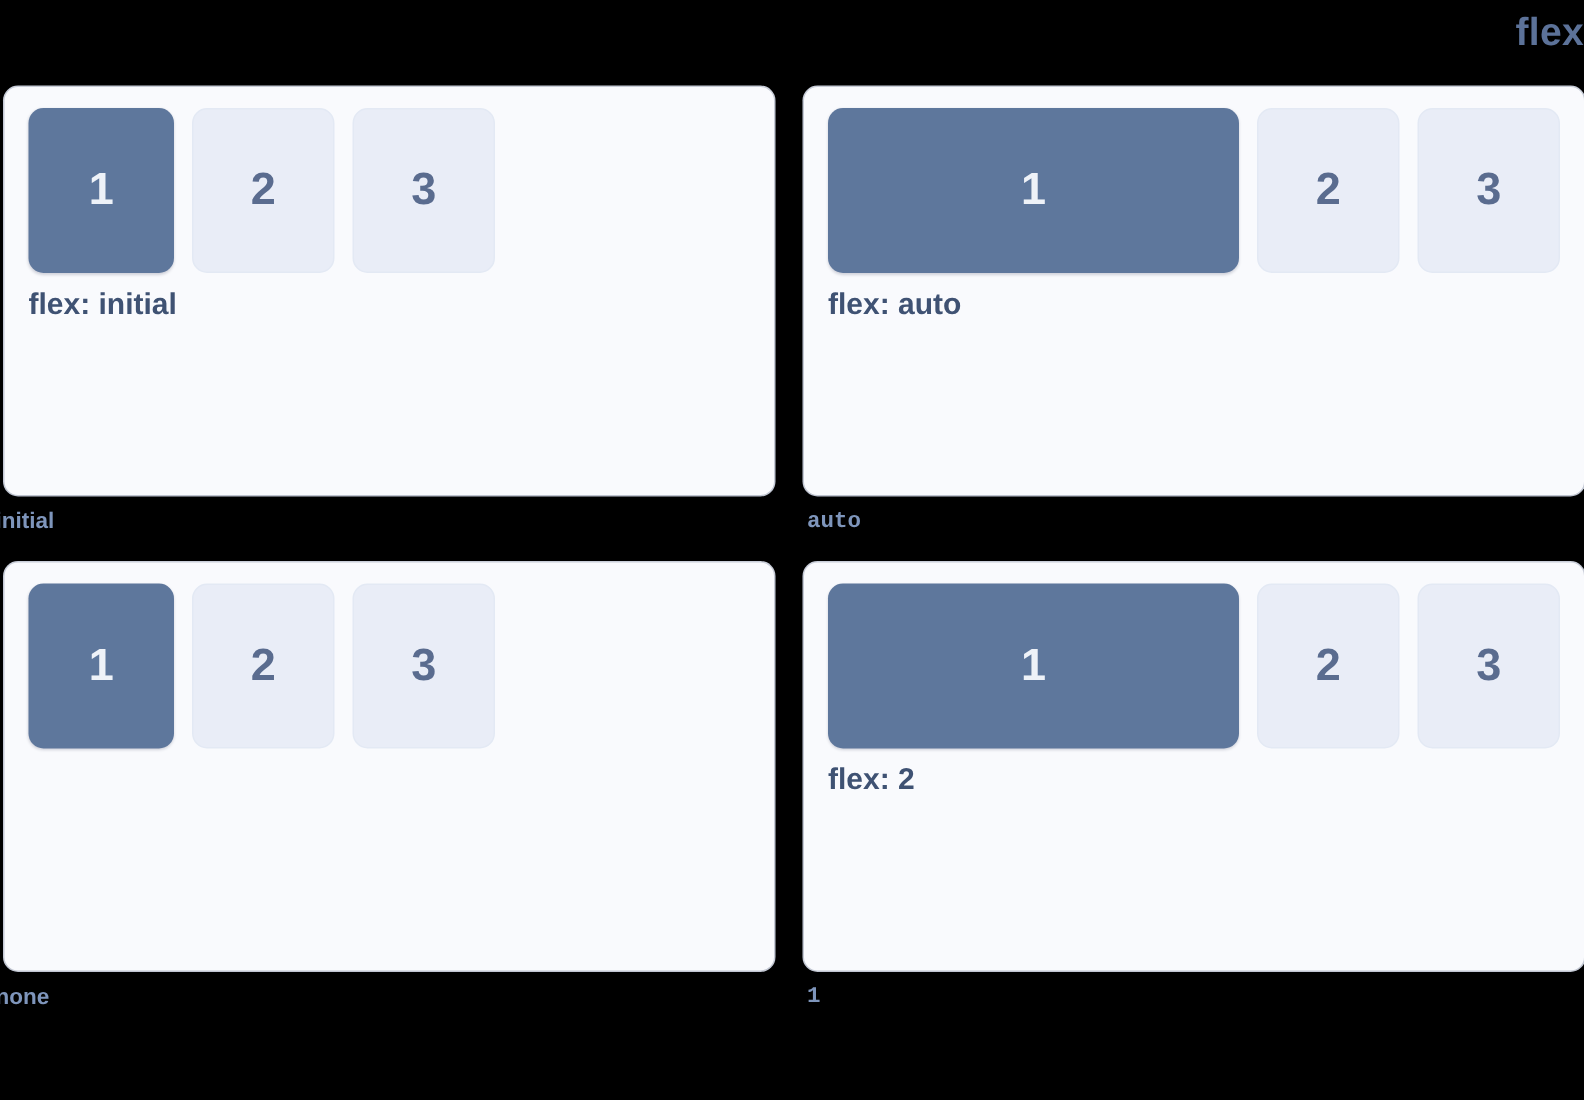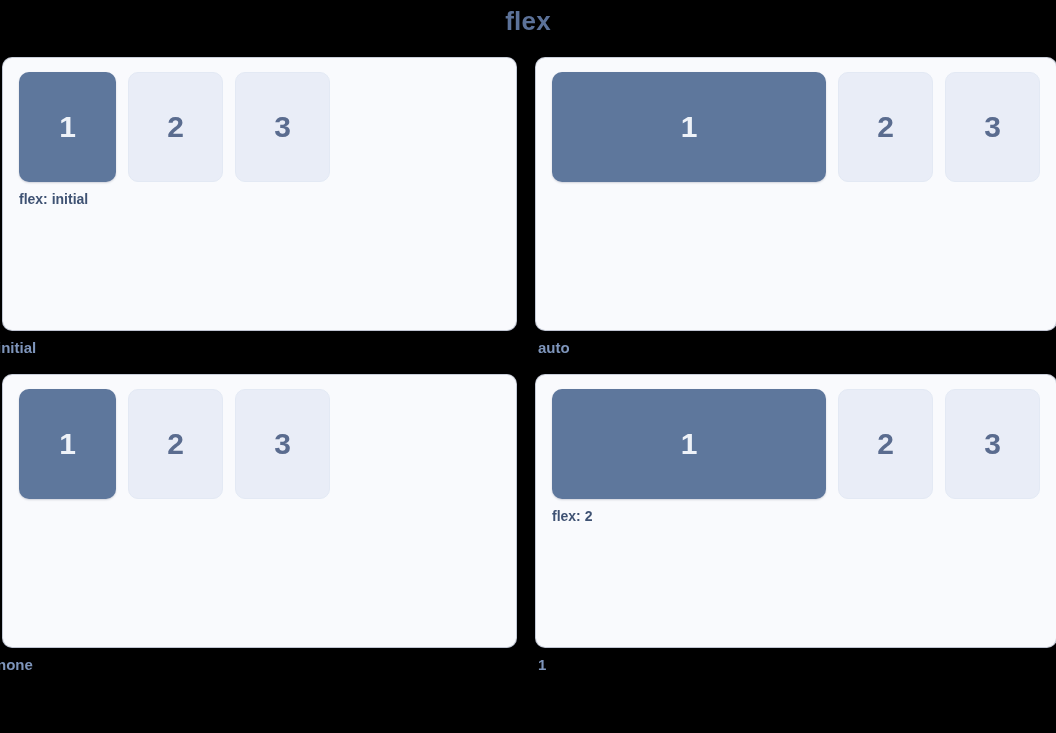--- a/index.html
+++ b/index.html
@@ -13,21 +13,21 @@
   }
 
   .page {
     position: relative;
     width: 1056px;
     height: 733px;
     box-sizing: border-box;
   }
 
   .page-title {
-    text-align: center;
+    text-align: right;
     font-size: 26px;
     font-weight: bold;
     color: #5c7299;
     line-height: 1;
     padding-top: 8px;
     letter-spacing: 0.2px;
   }
 
   
   .grid {
@@ -99,38 +99,38 @@
   }
 
   
   .v-initial .box.primary { flex: initial; }
   .v-auto    .box.primary { flex: auto; width: auto; }
   .v-none    .box.primary { flex: none; }
   .v-one     .box.primary { flex: 1; width: auto; }
 
   .panel-caption {
     margin-top: 9px;
-    font-size: 14px;
+    font-size: 20px;
     font-weight: bold;
     color: #3f5273;
     line-height: 1.2;
   }
 
   .cell-label {
     position: absolute;
     top: 281px;
     font-size: 15px;
     font-weight: bold;
     color: #7e95bb;
     line-height: 1.2;
     white-space: nowrap;
   }
 
   .cell.left .cell-label  { left: -3px; }
-  .cell.right .cell-label { left: 2px; }
+  .cell.right .cell-label { left: 2px; font-family: Liberation Mono, monospace; }
 </style>
 </head>
 <body>
 
 <div class="page">
 
   <div class="page-title">flex</div>
 
   <div class="grid">
 
@@ -158,20 +158,21 @@
           <div class="box primary">
             <span>1</span>
           </div>
           <div class="box muted">
             <span>2</span>
           </div>
           <div class="box muted">
             <span>3</span>
           </div>
         </div>
+        <div class="panel-caption">flex: auto</div>
       </div>
       <div class="cell-label">auto</div>
     </div>
 
     <div class="cell left">
       <div class="panel v-none">
         <div class="flex-row">
           <div class="box primary">
             <span>1</span>
           </div>

